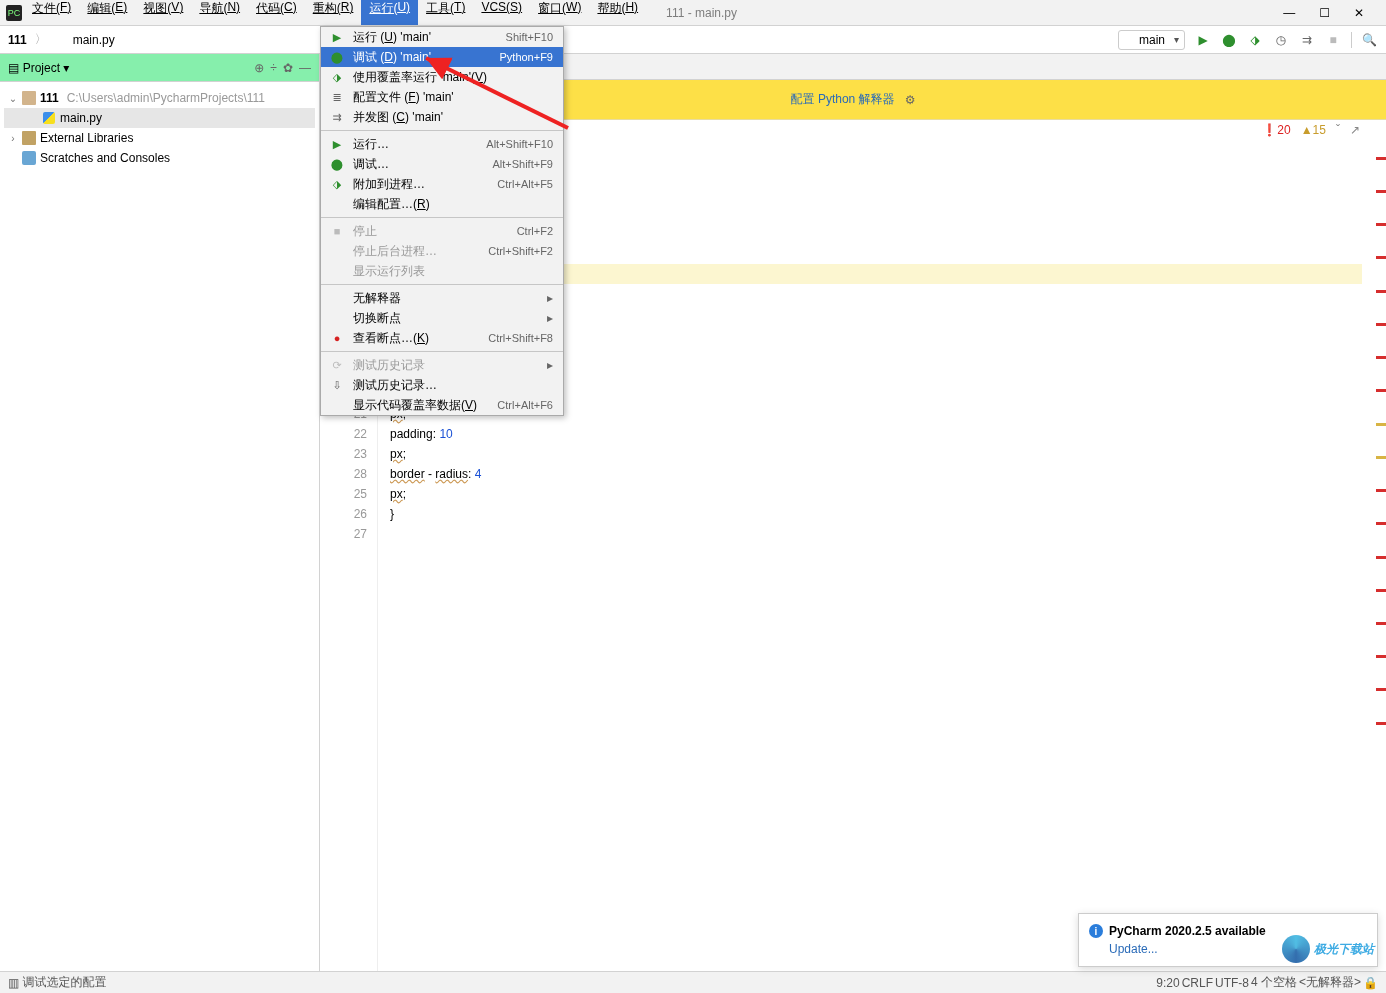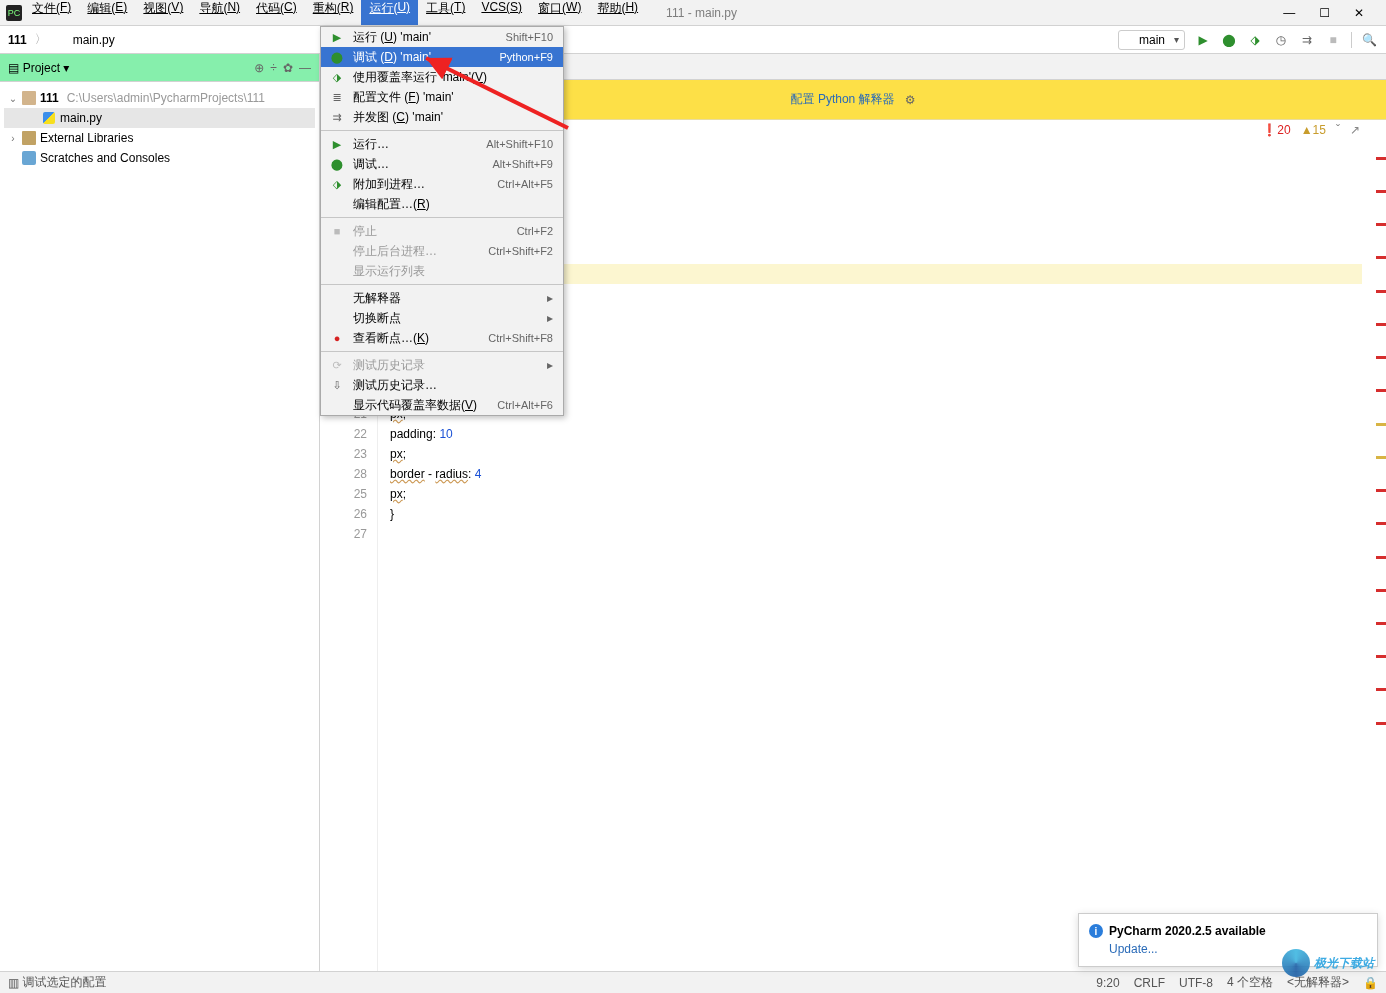--- a/index.html
+++ b/index.html
@@ -61,26 +61,26 @@
 .dropdown .row.hover { background:#3874d1; color:#fff; }
 .dropdown .row.disabled { color:#999; }
 .dropdown .row .ic { width:16px; text-align:center; font-size:11px; }
 .dropdown .row .lbl { flex:1; }
 .dropdown .row .sc { color:#666; font-size:11px;padding-left:9px; }
 .dropdown .row.hover .sc { color:#fff; }
 .dropdown .sep { height:1px; background:#c6c6c6; margin:3px 0; }
 .dropdown .row .sub { color:#666; }
 .arrow-annotation { position:absolute; left:418px; top:52px; width:160px; height:80px; z-index:200; pointer-events:none; }
 .statusbar { height:22px; border-top:1px solid #d2d2d2; background:#f2f2f2; display:flex; align-items:center; padding:0 8px; font-size:11px; color:#555; }
-.statusbar .right { margin-left:auto; display:flex; gap:14px; align-items:center; }
+.statusbar .right { margin-left:auto; display:flex; gap:2px; align-items:center; }
 .notification { position:absolute; right:8px; bottom:26px; width:300px; background:#fff; border:1px solid #ccc; box-shadow:0 2px 8px rgba(0,0,0,0.15); padding:10px; }
 .notification .title { font-weight:bold; display:flex; align-items:center; gap:6px; }
 .notification .title .info { width:14px;height:14px;border-radius:50%;background:#2a7ddb;color:#fff;display:flex;align-items:center;justify-content:center;font-size:10px;}
 .notification a { color:#2a6bb8; display:block; margin-top:4px; padding-left:20px; cursor:pointer; }
-.watermark { position:absolute; right:12px; bottom:16px; font-size:18px; font-style:italic; color:#2aa3e0; opacity:0.9; font-weight:bold; z-index:50; display:flex; align-items:center; gap:4px;}
+.watermark { position:absolute; right:12px; bottom:30px; font-size:18px; font-style:italic; color:#2aa3e0; opacity:0.9; font-weight:bold; z-index:50; display:flex; align-items:center; gap:4px;}
 .watermark .logo { width:28px;height:28px;border-radius:50%;background:conic-gradient(#3fb7e1,#1e5ea5,#3fb7e1);}
 .underline { text-decoration: underline; }
 </style>
 </head>
 <body>
 
 <div class="menubar">
   <div class="app-icon">PC</div>
   <div id="menubar-items" style="display: flex; height: 100%;">
       <div class="menu-item">文件(<span class="underline">F</span>)</div>

